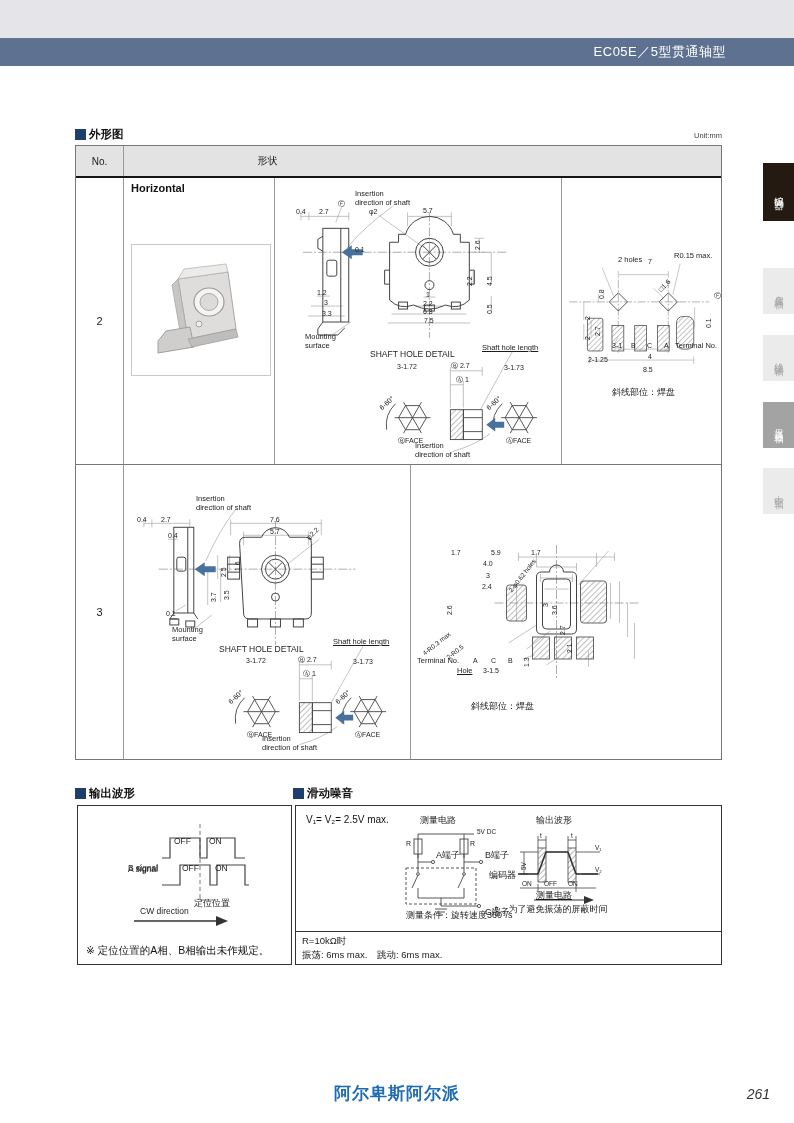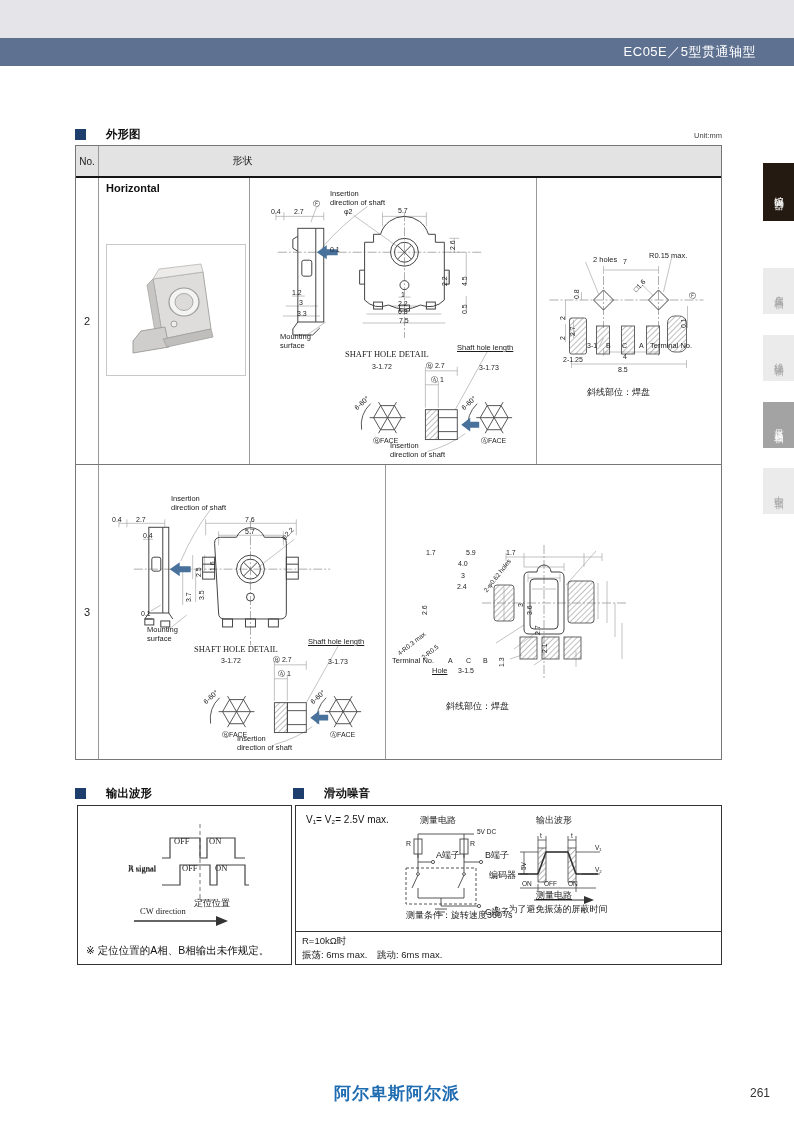--- a/index.html
+++ b/index.html
@@ -2,79 +2,79 @@
 <html><head>
 <meta charset="utf-8">
 <style>
   html,body{margin:0;padding:0;}
   body{width:794px;height:1123px;background:#fff;font-family:"Liberation Sans","DejaVu Sans",sans-serif;color:#222;}
   .page{position:relative;width:794px;height:1123px;overflow:hidden;background:#fff;}
 
   
   .topband{position:absolute;left:0;top:0;width:794px;height:38px;background:#e5e5e9;}
   .headbar{position:absolute;left:0;top:38px;width:794px;height:28px;background:#5e7191;color:#fff;
-           font-size:13px;line-height:28px;text-align:right;padding-right:38px;box-sizing:border-box;letter-spacing:.5px;}
+           font-size:13px;line-height:28px;text-align:right;padding-right:68px;box-sizing:border-box;letter-spacing:.5px;}
 
   
   .tab{position:absolute;left:763px;width:31px;display:flex;align-items:center;justify-content:center;}
   .tab span{writing-mode:vertical-rl;font-size:9.5px;letter-spacing:2px;}
   .tab1{top:163px;height:58px;background:#241a12;color:#fff;}
   .tab2{top:268px;height:46px;background:#ebebeb;color:#a8a8a8;}
   .tab3{top:335px;height:46px;background:#ebebeb;color:#a8a8a8;}
   .tab4{top:402px;height:46px;background:#a3a3a3;color:#fff;}
   .tab5{top:468px;height:46px;background:#ebebeb;color:#a8a8a8;}
 
   
-  .sec-title{position:absolute;font-size:11.5px;font-weight:600;color:#111;display:flex;align-items:center;gap:20px;}
+  .sec-title{position:absolute;font-size:11.5px;font-weight:600;color:#111;display:flex;align-items:center;gap:3px;}
   .sq{display:inline-block;width:11px;height:11px;background:#1e3e6e;}
   .unit{position:absolute;left:620px;top:131px;width:102px;text-align:right;font-size:7.5px;color:#444;}
 
   
   .otable{position:absolute;left:75px;top:145px;width:647px;border:1px solid #777;box-sizing:border-box;background:#fff;}
   .thead{display:flex;height:30px;background:#e3e3e3;border-bottom:2px solid #151515;}
   .thead>div{display:flex;align-items:center;justify-content:center;font-size:10px;color:#222;border-right:1px solid #999;box-sizing:border-box;}
   .thead>div:last-child{border-right:none;}
   .trow{display:flex;border-bottom:1px solid #777;}
   .trow:last-child{border-bottom:none;}
-  .c-no{width:23px;}
+  .c-no{width:48px;}
   .c-photo{width:151px;}
   .c-shape{width:287px;}
   .c-pcb{width:175px;flex:1;}
   .cell{position:relative;border-right:1px solid #999;box-sizing:border-box;}
   .cell:last-child{border-right:none;}
   .r2{height:286px;} .r3{height:294px;}
   .no-val{display:flex;align-items:center;justify-content:center;height:100%;font-size:11px;color:#222;}
   .orient{position:absolute;left:7px;top:4px;font-size:11px;font-weight:bold;color:#111;}
   .photo-box{position:absolute;left:7px;width:138px;height:130px;border:1px solid #c9c9c9;background:#fff;}
   .pb2{top:66px;} .pb3{top:96px;}
   .pcb-head{white-space:pre-line;text-align:center;line-height:1.25;}
 
   .art{position:absolute;left:0;top:0;width:100%;height:100%;}
   .draw{position:absolute;left:0;top:0;right:0;bottom:0;}
 
   
   .dim{position:absolute;font-size:7px;color:#1c1c1c;line-height:1.15;white-space:pre;transform-origin:0 0;}
   .dim.en{font-size:7.5px;}
-  .dim.en2{font-size:8.5px;font-family:Liberation Serif, serif;}
+  .dim.en2{font-size:8.5px;}
   .dim.cn9{font-size:9px;}
   .dim.tiny{font-size:6.5px;}
   .dim.u{text-decoration:underline;}
 
   
   .wavebox{position:absolute;left:77px;top:805px;width:213px;height:158px;border:1.5px solid #333;background:#fff;}
   .noisebox{position:absolute;left:295px;top:805px;width:425px;height:158px;border:1.5px solid #333;background:#fff;}
   .wave-note{position:absolute;left:8px;top:138px;font-size:10.5px;color:#111;}
   .vmax{position:absolute;left:10px;top:8px;font-size:10px;color:#111;}
   .noise-div{position:absolute;left:0;top:125px;width:100%;border-top:1px solid #333;}
   .nfoot1{position:absolute;left:6px;top:129px;font-size:9.5px;}
   .nfoot2{position:absolute;left:6px;top:143px;font-size:9.5px;}
 
   
   .brand{position:absolute;left:0;top:1082px;width:794px;text-align:center;font-size:17px;font-weight:bold;color:#1f6cb1;letter-spacing:1px;}
-  .pageno{position:absolute;left:700px;top:1086px;width:70px;text-align:right;font-size:12px;color:#333;}
+  .pageno{position:absolute;left:700px;top:1086px;width:70px;text-align:right;font-size:14px;color:#333;font-style:italic;}
 </style>
 </head>
 <body>
 
 <div class="page">
 
   <div class="topband"></div>
   <div class="headbar">EC05E／5型贯通轴型</div>
 
   <div class="tab tab1">

